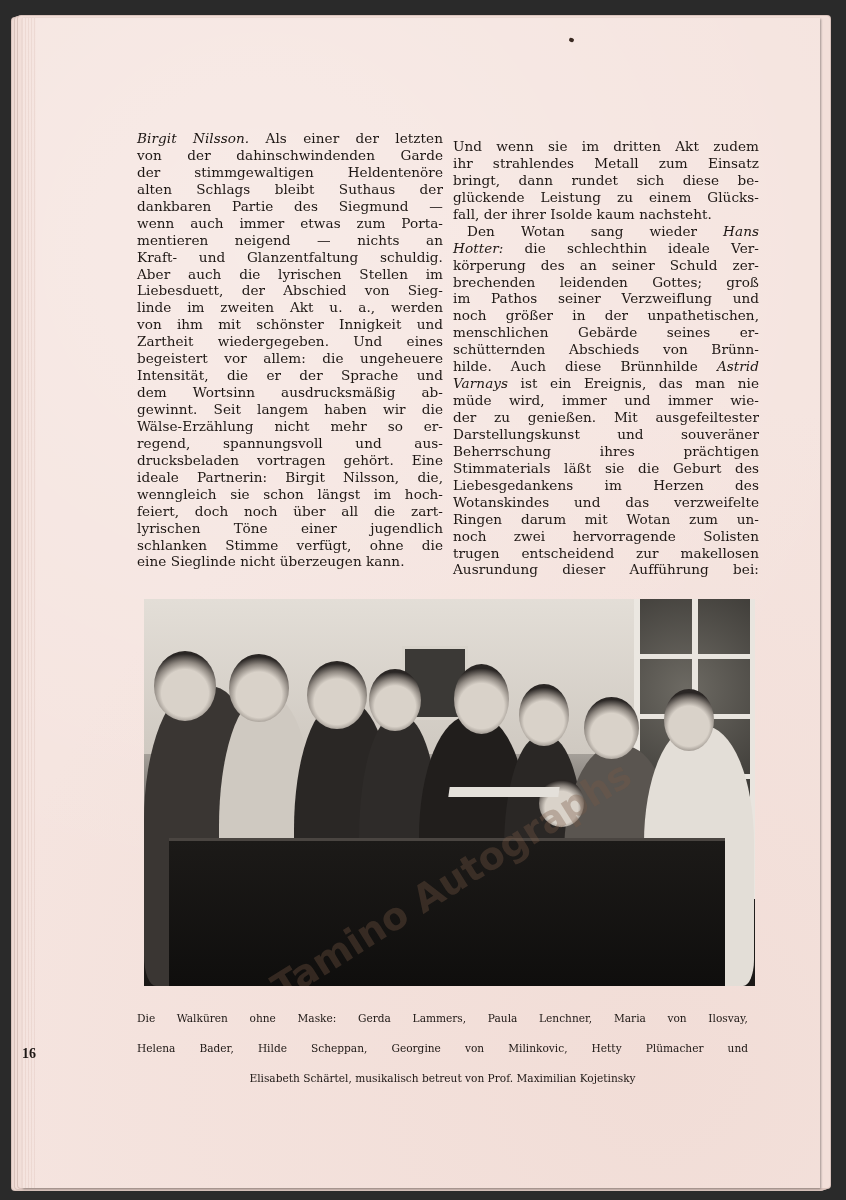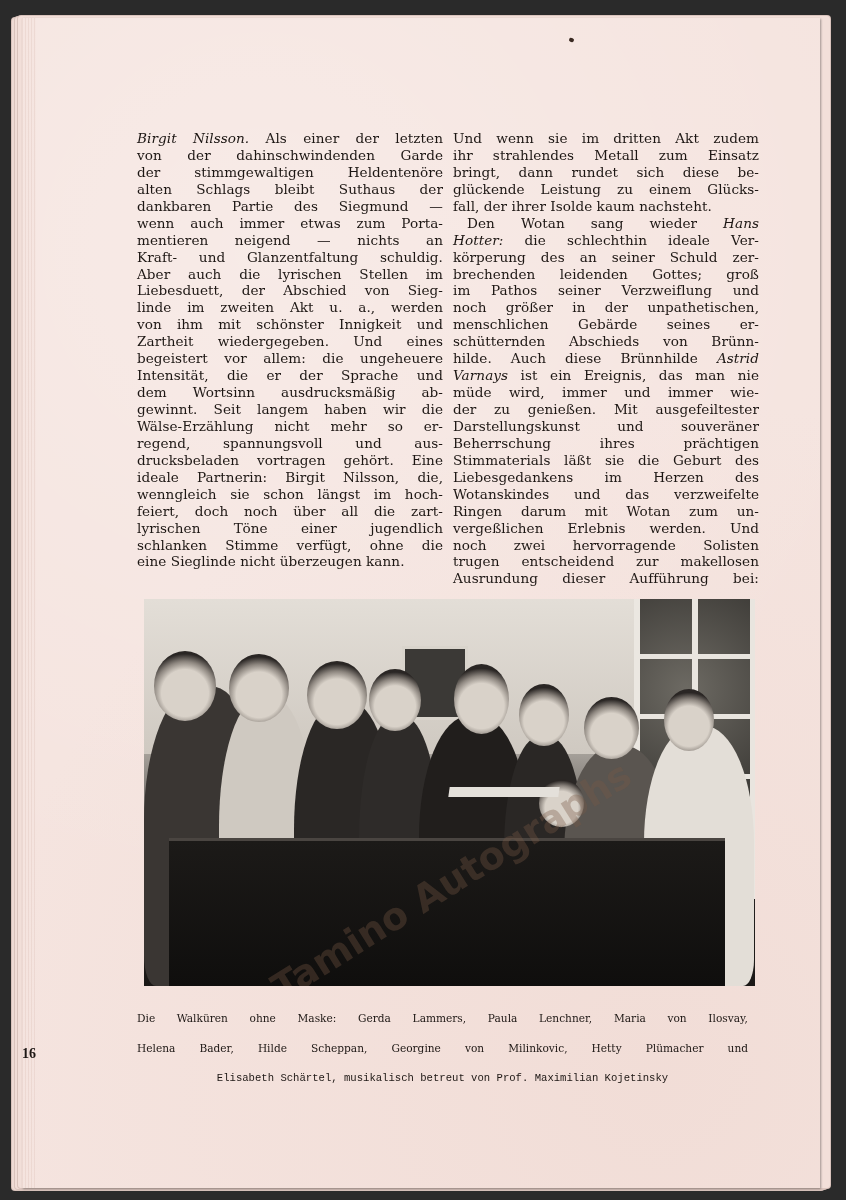--- a/index.html
+++ b/index.html
@@ -47,21 +47,21 @@
       position: absolute;
       top: 112px;
       width: 306px;
       font-family: "DejaVu Serif", "Liberation Serif", serif;
       font-size: 13.6px;
       line-height: 16.95px;
       color: #1d1714;
       letter-spacing: 0.05px;
     }
     .col.left  { left: 115px; }
-    .col.right { left: 431px; }
+    .col.right { left: 431px; margin-top: 8px; }
     .col .line {
       display: block;
       white-space: nowrap;
       text-align: justify;
       text-align-last: justify;
       height: 16.95px;
     }
     .col .line.last { text-align-last: left; }
     .col .line.indent { padding-left: 14px; }
     .col i { font-style: italic; }
@@ -116,21 +116,21 @@
     .caption {
       position: absolute;
       left: 115px; top: 977px;
       width: 611px;
       font-family: "DejaVu Serif", "Liberation Serif", serif;
       font-size: 10.6px;
       line-height: 14px;
       color: #1d1714;
     }
     .caption .cline { display: block; text-align: justify; text-align-last: justify; white-space: nowrap; margin-top: 16px; }
-    .caption .cline.center { text-align: left; text-align-last: center; font-family: Liberation Mono, monospace; }
+    .caption .cline.center { text-align: left; text-align-last: center; }
     .page-number {
       position: absolute;
       left: 0; right: 0; top: 1028px;
       font-family: Liberation Serif, serif;
       font-weight: bold;
       font-size: 14px;
       color: #1d1714;
     }
   </style>
 </head>
@@ -189,21 +189,20 @@
       <span class="line"><span>hilde. Auch diese Brünnhilde </span><i>Astrid</i></span>
       <span class="line"><i>Varnays</i><span> ist ein Ereignis, das man nie</span></span>
       <span class="line"><span>müde wird, immer und immer wie-</span></span>
       <span class="line"><span>der zu genießen. Mit ausgefeiltester</span></span>
       <span class="line"><span>Darstellungskunst und souveräner</span></span>
       <span class="line"><span>Beherrschung ihres prächtigen</span></span>
       <span class="line"><span>Stimmaterials läßt sie die Geburt des</span></span>
       <span class="line"><span>Liebesgedankens im Herzen des</span></span>
       <span class="line"><span>Wotanskindes und das verzweifelte</span></span>
       <span class="line"><span>Ringen darum mit Wotan zum un-</span></span>
-      <span class="line"><span>vergeßlichen Erlebnis werden. Und</span></span>
       <span class="line"><span>noch zwei hervorragende Solisten</span></span>
       <span class="line"><span>trugen entscheidend zur makellosen</span></span>
       <span class="line"><span>Ausrundung dieser Aufführung bei:</span></span>
     </div>
 
   <div class="photo">
     <div class="wall"></div>
     <div class="window"></div>
     <div class="picture"></div>
 

